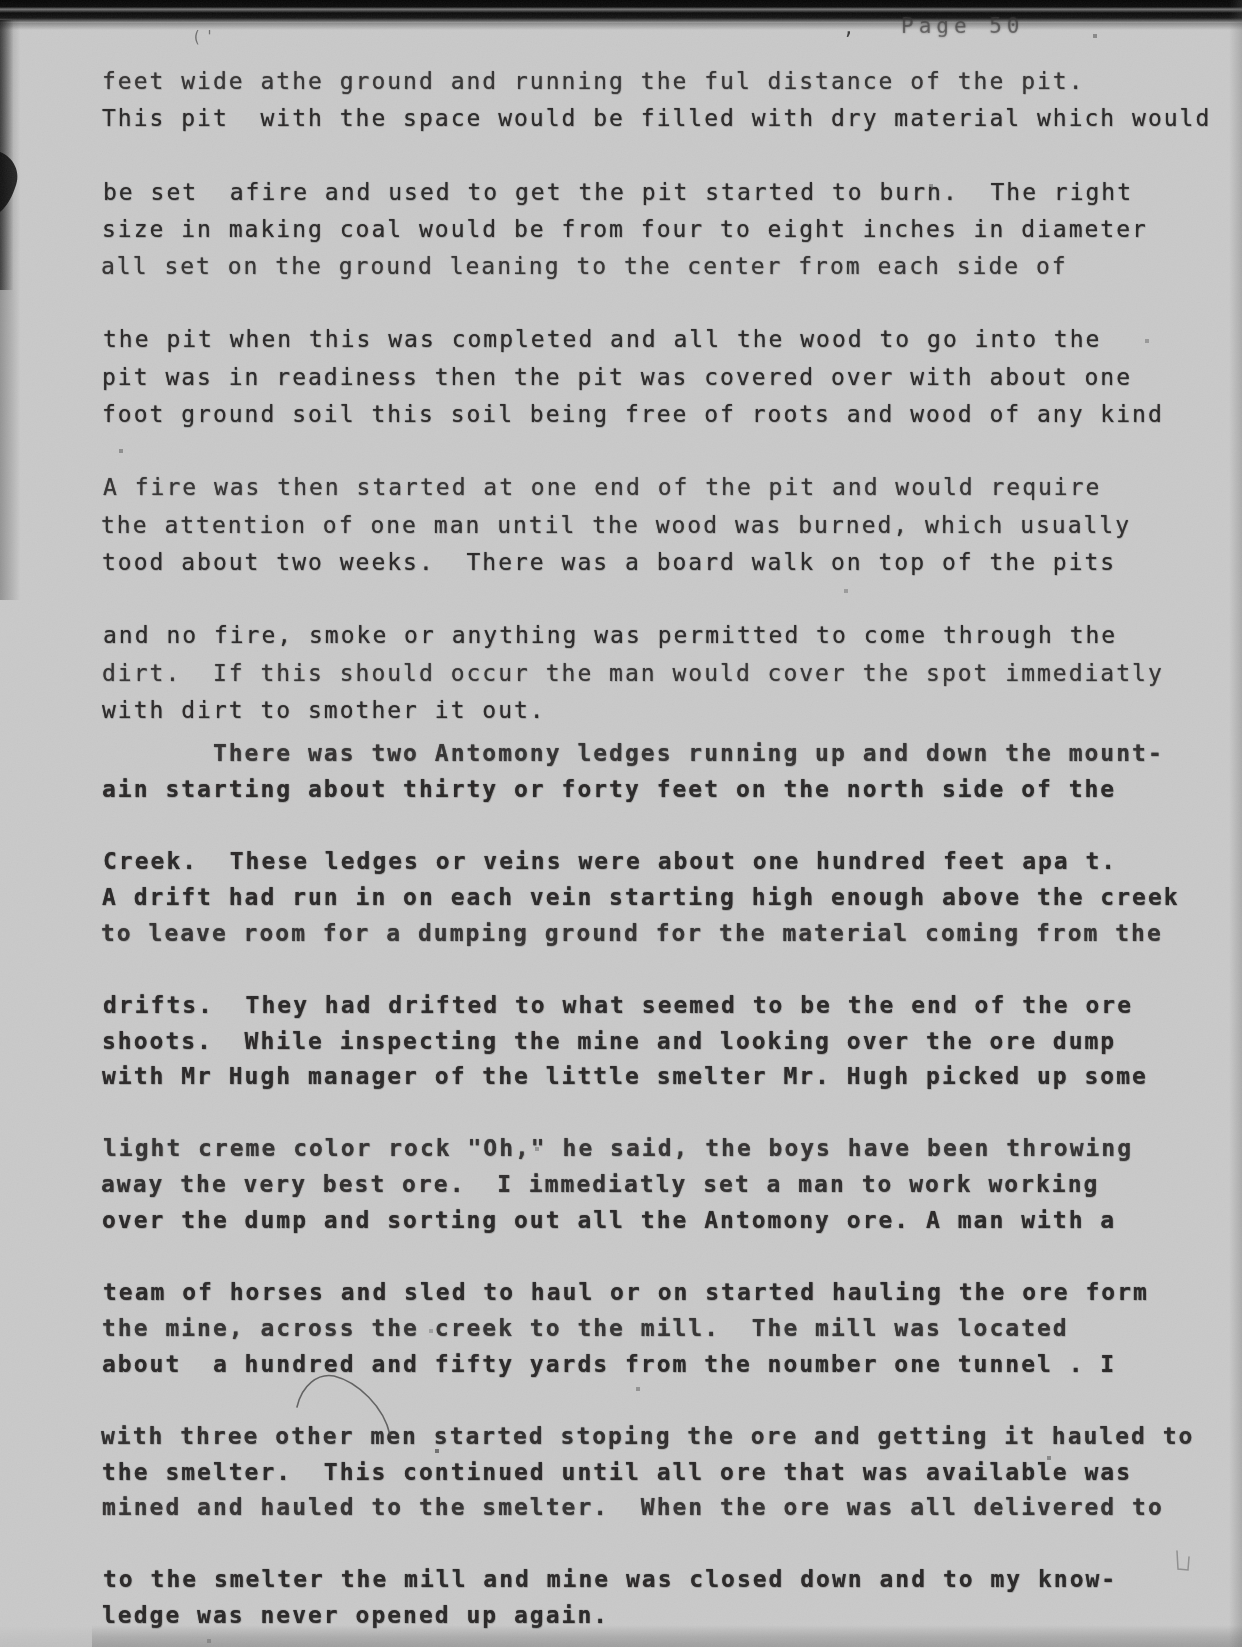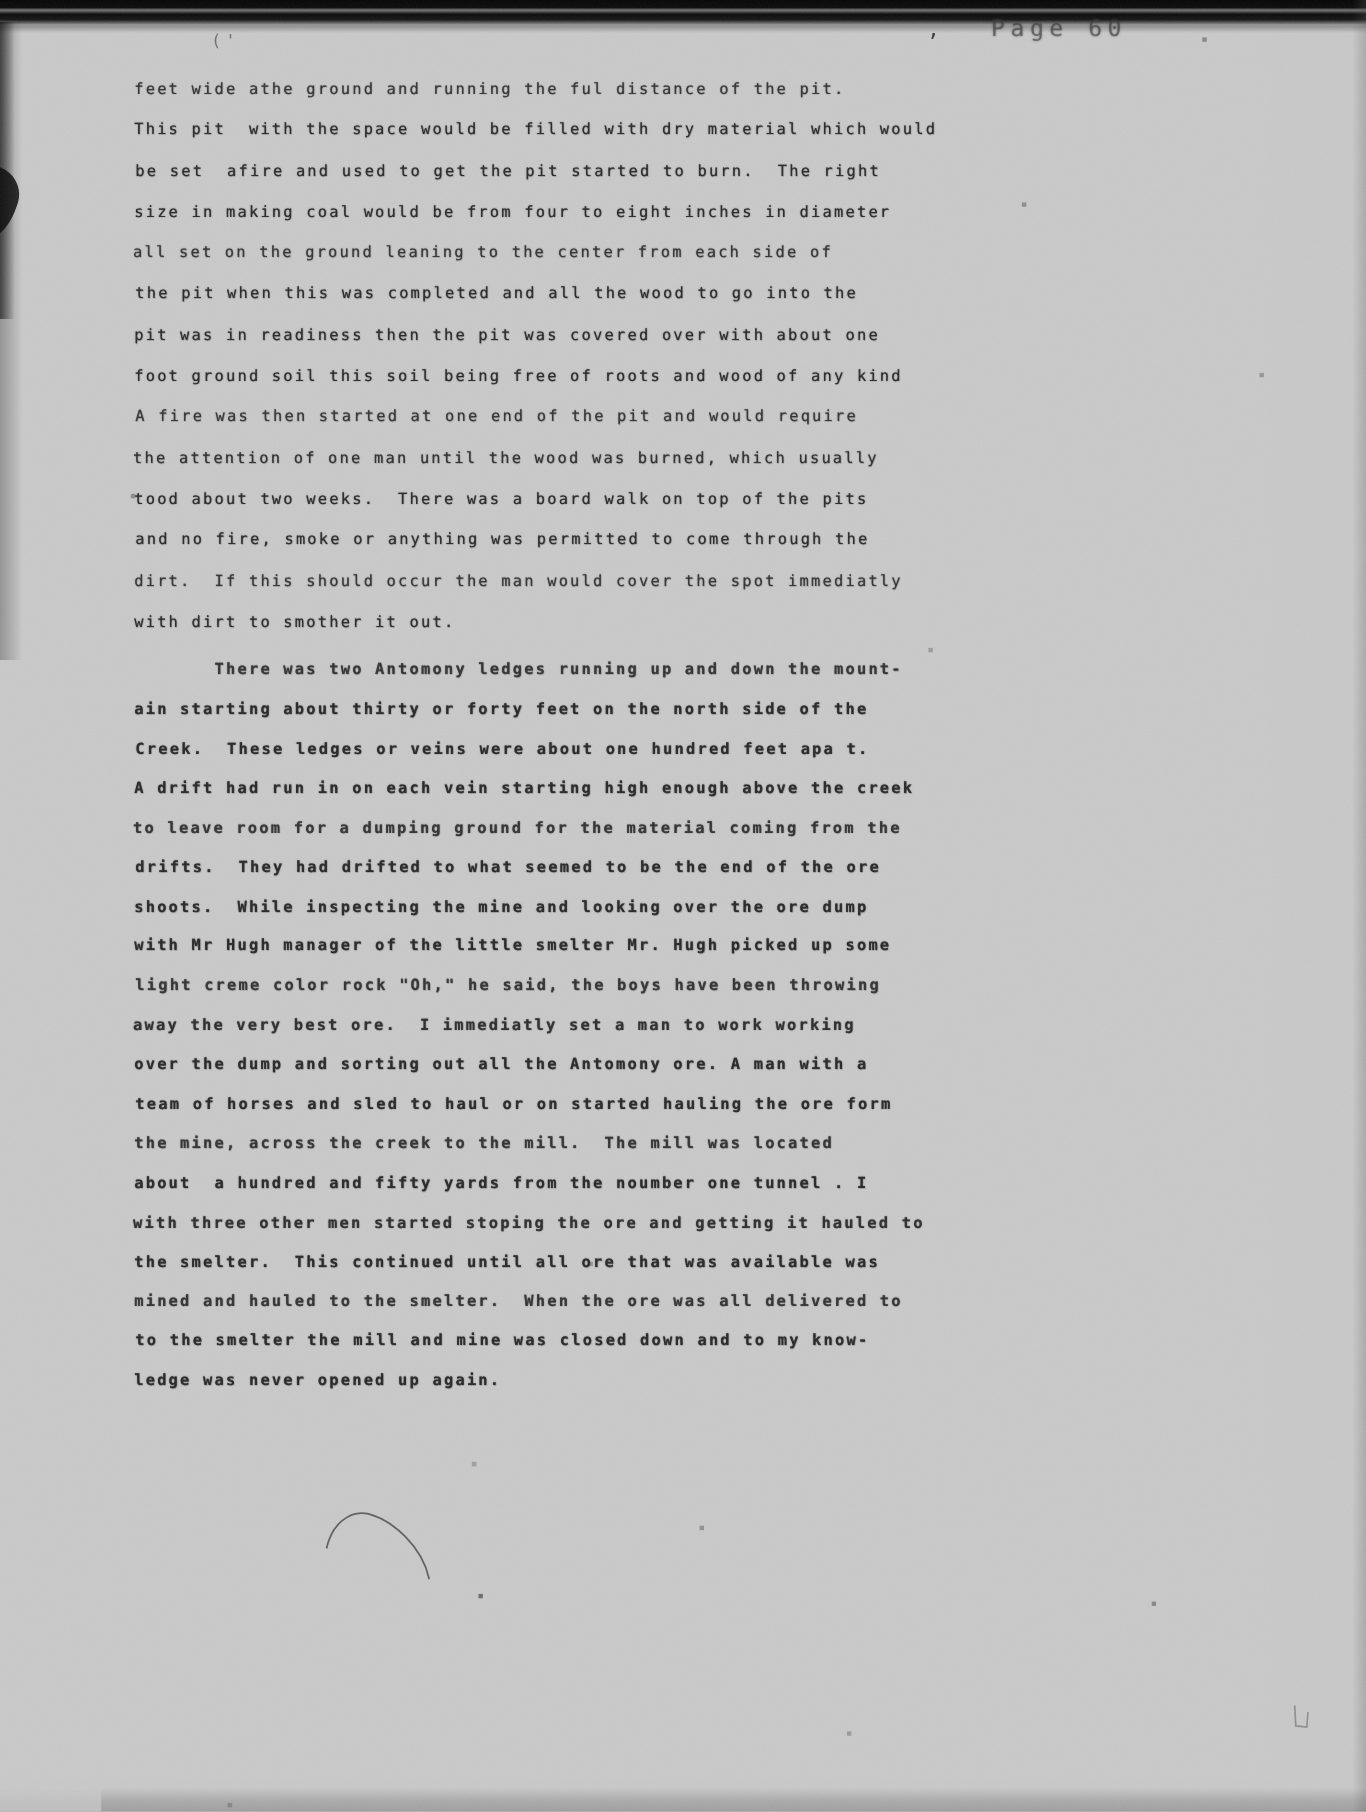--- a/index.html
+++ b/index.html
@@ -47,30 +47,30 @@
     font-size: 19px; color: rgba(35,35,35,0.85);
   }
   .stray-top-left {
     position: absolute; left: 192px; top: 28px;
     font-size: 15px; letter-spacing: 4px;
     color: rgba(50,50,50,0.6);
   }
 
   
   .text-block {
-    position: absolute; left: 122px; top: 63px; width: 1090px;
-    font-size: 14px; letter-spacing: 2px;
+    position: absolute; left: 102px; top: 63px; width: 1090px;
+    font-size: 23px; letter-spacing: 2px;
     color: rgba(38,36,36,0.9);
     text-shadow: 0 0 1.1px rgba(25,25,25,0.75), 0.6px 0.6px 0 rgba(90,90,90,0.22);
     white-space: pre;
   }
   .para-1 .line { line-height: 37.3px; height: 37.3px; }
   .para-2 { margin-top: 7px; font-weight: bold; }
   .para-2 .line { line-height: 35.9px; height: 35.9px; }
-  .line:nth-child(3n)   { transform: translateX(1px); }
+  .line:nth-child(3n)   { transform: translateX(1px); margin-top: 36px; }
   .line:nth-child(5n)   { transform: translateX(-1px); opacity: 0.96; }
   .line:nth-child(4n+1) { opacity: 0.93; }
 
   
   .pencil-arc { position: absolute; left: 280px; top: 1365px; }
   .pencil-u   { position: absolute; left: 1170px; top: 1546px; }
 
   
   .bottom-band {
     position: absolute; left: 0; right: 0; bottom: 0; height: 22px;
@@ -113,21 +113,21 @@
 
   <div class="top-band"></div>
   <div class="left-shadow-soft"></div>
   <div class="left-shadow-strong"></div>
 
   <svg class="left-blob" width="28" height="72">
     <path d="M0,4 C13,9 22,24 15,40 C11,52 5,60 0,64 Z" fill="rgba(10,10,10,0.85)"></path>
   </svg>
 
   <span class="comma-mark">,</span>
-  <span class="page-label">Page 60</span>
+  <span class="page-label">Page 50</span>
   <span class="stray-top-left">('</span>
 
   <div class="text-block" id="text-block"><div class="paragraph para-1"><div class="line">feet wide athe ground and running the ful distance of the pit.</div><div class="line">This pit  with the space would be filled with dry material which would</div><div class="line">be set  afire and used to get the pit started to burn.  The right</div><div class="line">size in making coal would be from four to eight inches in diameter</div><div class="line">all set on the ground leaning to the center from each side of</div><div class="line">the pit when this was completed and all the wood to go into the</div><div class="line">pit was in readiness then the pit was covered over with about one</div><div class="line">foot ground soil this soil being free of roots and wood of any kind</div><div class="line">A fire was then started at one end of the pit and would require</div><div class="line">the attention of one man until the wood was burned, which usually</div><div class="line">tood about two weeks.  There was a board walk on top of the pits</div><div class="line">and no fire, smoke or anything was permitted to come through the</div><div class="line">dirt.  If this should occur the man would cover the spot immediatly</div><div class="line">with dirt to smother it out.</div></div><div class="paragraph para-2"><div class="line">       There was two Antomony ledges running up and down the mount-</div><div class="line">ain starting about thirty or forty feet on the north side of the</div><div class="line">Creek.  These ledges or veins were about one hundred feet apa t.</div><div class="line">A drift had run in on each vein starting high enough above the creek</div><div class="line">to leave room for a dumping ground for the material coming from the</div><div class="line">drifts.  They had drifted to what seemed to be the end of the ore</div><div class="line">shoots.  While inspecting the mine and looking over the ore dump</div><div class="line">with Mr Hugh manager of the little smelter Mr. Hugh picked up some</div><div class="line">light creme color rock "Oh," he said, the boys have been throwing</div><div class="line">away the very best ore.  I immediatly set a man to work working</div><div class="line">over the dump and sorting out all the Antomony ore. A man with a</div><div class="line">team of horses and sled to haul or on started hauling the ore form</div><div class="line">the mine, across the creek to the mill.  The mill was located</div><div class="line">about  a hundred and fifty yards from the noumber one tunnel . I</div><div class="line">with three other men started stoping the ore and getting it hauled to</div><div class="line">the smelter.  This continued until all ore that was available was</div><div class="line">mined and hauled to the smelter.  When the ore was all delivered to</div><div class="line">to the smelter the mill and mine was closed down and to my know-</div><div class="line">ledge was never opened up again.</div></div></div>
 
   <svg class="pencil-arc" width="130" height="80">
     <path d="M17,42 C22,20 38,8 54,11 C78,17 104,42 110,70" fill="none" stroke="rgba(70,70,70,0.8)" stroke-width="1.6" stroke-linecap="round"></path>
   </svg>
 
   <svg class="pencil-u" width="28" height="32">
     <path d="M7,5 L8,23 L18,24 L19,11" fill="none" stroke="rgba(95,95,95,0.55)" stroke-width="1.5" stroke-linecap="round"></path>

